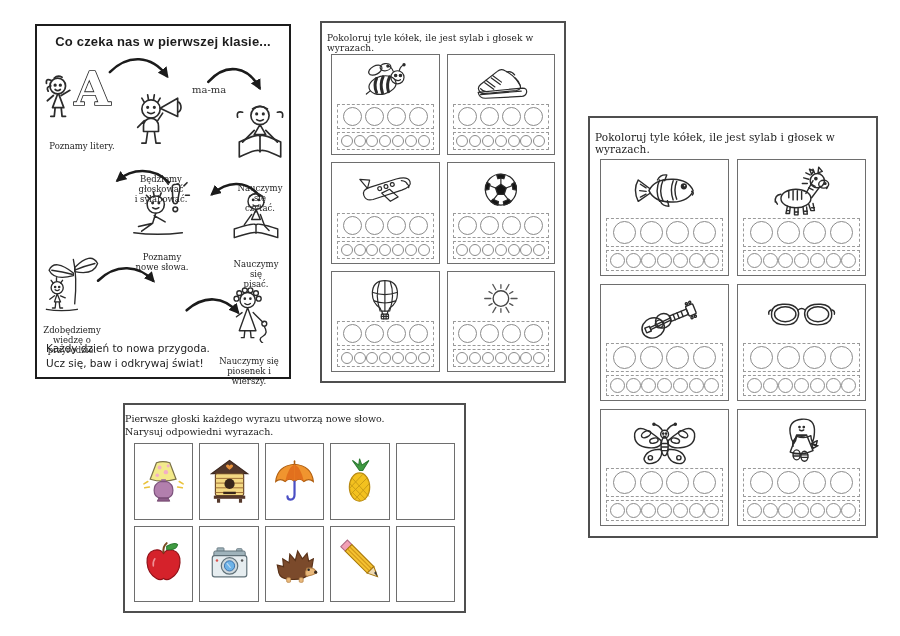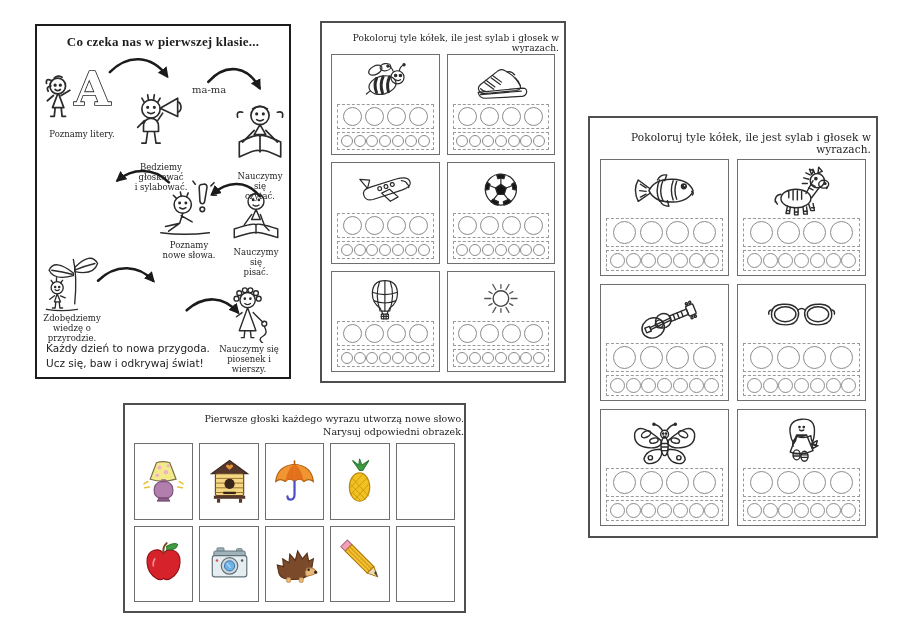--- a/index.html
+++ b/index.html
@@ -4,44 +4,44 @@
 <style>
 *{margin:0;padding:0;box-sizing:border-box}
 html,body{background:#fff}
 body{width:900px;height:636px;overflow:hidden}
 .canvas{position:relative;width:900px;height:636px;background:#fff;font-family:"DejaVu Serif",serif;color:#1d1d1d}
 .panel{position:absolute;background:#fff;border:2px solid #4f4f4f}
 #poster{left:35px;top:24px;width:256px;height:355px;border:2.5px solid #1c1c1c}
 #ws1{left:320px;top:21px;width:246px;height:362px}
 #ws2{left:588px;top:116px;width:290px;height:422px}
 #fsws{left:123px;top:403px;width:343px;height:210px}
-.poster-title{font-family:Liberation Serif, serif;font-weight:700;font-size:13px;text-align:center;margin-top:8px;letter-spacing:.2px}
+.poster-title{font-family:Liberation Sans, sans-serif;font-weight:700;font-size:13px;text-align:center;margin-top:8px;letter-spacing:.2px}
 .fig{position:absolute;text-align:center}
 .fig-art svg{display:block;width:100%;height:auto}
-.caption{font-size:8.5px;line-height:1.18;white-space:pre-line;margin-top:1px}
+.caption{font-size:8.5px;line-height:1.18;white-space:pre-line;margin-top:13px}
 .note{position:absolute;left:155px;top:58px;font-size:10px;color:#333}
 .arrows{position:absolute;inset:0;width:100%;height:100%;pointer-events:none}
 .poster-footer{position:absolute;left:9px;right:8px;bottom:5px;font-family:"DejaVu Sans",sans-serif;font-weight:400;font-size:10.5px;line-height:1.5}
 .pf2{text-align:left}
-.ws-title{font-size:9px;text-align:right;margin:10px 5px 0;letter-spacing:.1px}
+.ws-title{font-size:9px;text-align:left;margin:10px 5px 0;letter-spacing:.1px}
 #ws2 .ws-title{font-size:10.5px;margin-top:13px}
 .ws-grid{position:absolute;left:9px;right:9px;bottom:9px;display:grid;grid-template-columns:1fr 1fr;gap:7px}
 #ws1 .ws-grid{top:31px}
 #ws2 .ws-grid{top:41px;gap:8px;left:10px;right:10px;bottom:10px}
 .syl-cell{border:1.5px solid #6e6e6e;display:flex;flex-direction:column;padding:4px 5px;min-height:0;background:#fff}
 .syl-icon{flex:1;display:flex;align-items:center;justify-content:center;min-height:0}
 .syl-icon svg{height:95%;max-width:95%}
 .circle-row{border:1px dashed #9a9a9a;display:flex;justify-content:space-evenly;align-items:center;padding:2px 2px;background:#fff}
 .row-syl{margin-bottom:3px}
 .circle{border-radius:50%;border:1.5px solid #8b8b8b;flex:0 0 auto;background:#fff}
 #ws1 .c-big{width:19px;height:19px}
 #ws1 .c-small{width:12px;height:12px}
 #ws2 .c-big{width:23px;height:23px}
 #ws2 .c-small{width:15px;height:15px}
-.fs-title{font-size:9.5px;text-align:right;margin-top:8px;line-height:1.35}
+.fs-title{font-size:9.5px;text-align:left;margin-top:8px;line-height:1.35}
 .fs-grid{position:absolute;left:9px;right:9px;top:38px;bottom:9px;display:grid;grid-template-columns:repeat(5,1fr);grid-template-rows:1fr 1fr;gap:6px}
 .fs-cell{border:1.5px solid #6e6e6e;display:flex;align-items:center;justify-content:center;background:#fff}
 .fs-icon{width:100%;height:100%;display:flex;align-items:center;justify-content:center}
 .fs-icon svg{width:82%;height:82%}
 </style>
 </head>
 <body>
 
 <div class="canvas">
 
@@ -108,21 +108,21 @@
               <circle cx="31" cy="24" r="0.9" fill="#2b2b2b"></circle>
               <circle cx="39" cy="24" r="0.9" fill="#2b2b2b"></circle>
               <path d="M31,31 q4,3 8,0 M35,37 l-7,12 h14 l-7,-12 M28,44 L14,58 M42,44 L56,58"></path>
               <path d="M10,58 Q35,46 35,52 Q35,46 60,58 L60,76 Q35,64 35,70 Q35,64 10,76 Z M35,52 V70"></path>
             </g>
           </svg>
         </div>
       <div class="caption">Nauczymy się
 czytać.</div>
     </div>
-    <div class="fig" style="left:116px;top:152px;width:72px">
+    <div class="fig" style="left:89px;top:152px;width:72px">
       <div class="fig-art">
           <svg viewBox="0 0 92 78">
             <g fill="none" stroke="#2b2b2b" stroke-width="2" stroke-linecap="round" stroke-linejoin="round">
               <path d="M64,8 q5,-1 5,4 l-3,18 q-0.5,3 -3,3 q-2.5,0 -3,-3 l-1,-18 q0,-4 5,-4 Z"></path>
               <circle cx="63" cy="40" r="3"></circle>
               <path d="M74,10 l4,-4 M76,22 h5 M54,8 l-3,-4"></path>
               <circle cx="38" cy="34" r="11"></circle>
               <path d="M30,26 l-4,-4 M36,23 l-1,-5 M43,24 l2,-5"></path>
               <circle cx="34" cy="32" r="0.9" fill="#2b2b2b"></circle>
               <circle cx="42" cy="32" r="0.9" fill="#2b2b2b"></circle>
@@ -588,21 +588,21 @@
             <span class="circle c-small"></span>
             <span class="circle c-small"></span>
           </div>
         </div>
       </div>
   </section>
 
   <section class="panel" id="fsws">
     <div class="fs-title">
       <div>Pierwsze głoski każdego wyrazu utworzą nowe słowo.</div>
-      <div>Narysuj odpowiedni obrazek.</div>
+      <div>Narysuj odpowiedni wyrazach.</div>
     </div>
     <div class="fs-grid">
         <div class="fs-cell">
           <div class="fs-icon">
             <svg viewBox="0 0 60 60">
               <path d="M21,6 q8,-3 17,0 l8,21 q-17,5 -33,0 Z" fill="#f3ea8b" stroke="#7a7148" stroke-width="1.5"></path>
               <circle cx="25" cy="12" r="2.5" fill="#f2afc6"></circle>
               <circle cx="33" cy="18" r="2.8" fill="#f2afc6"></circle>
               <circle cx="22" cy="22" r="2.3" fill="#f2afc6"></circle>
               <circle cx="36" cy="10" r="2" fill="#f2afc6"></circle>

